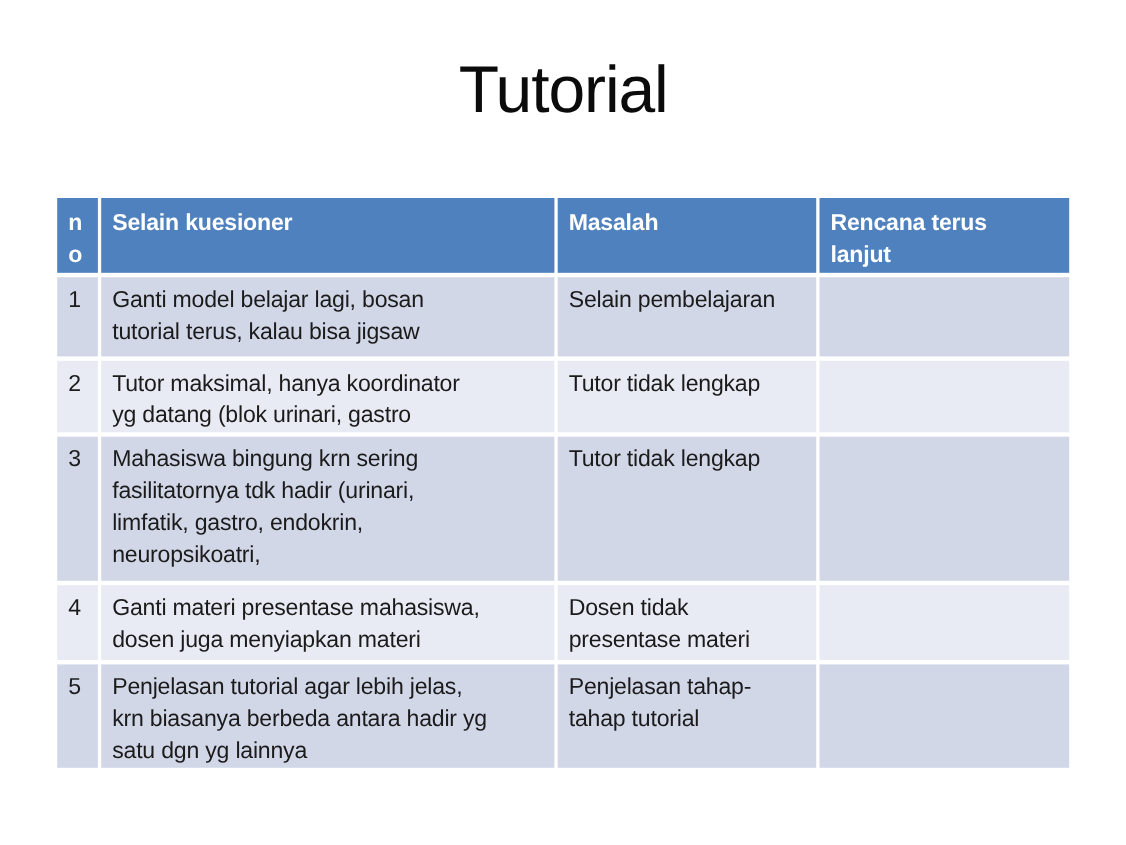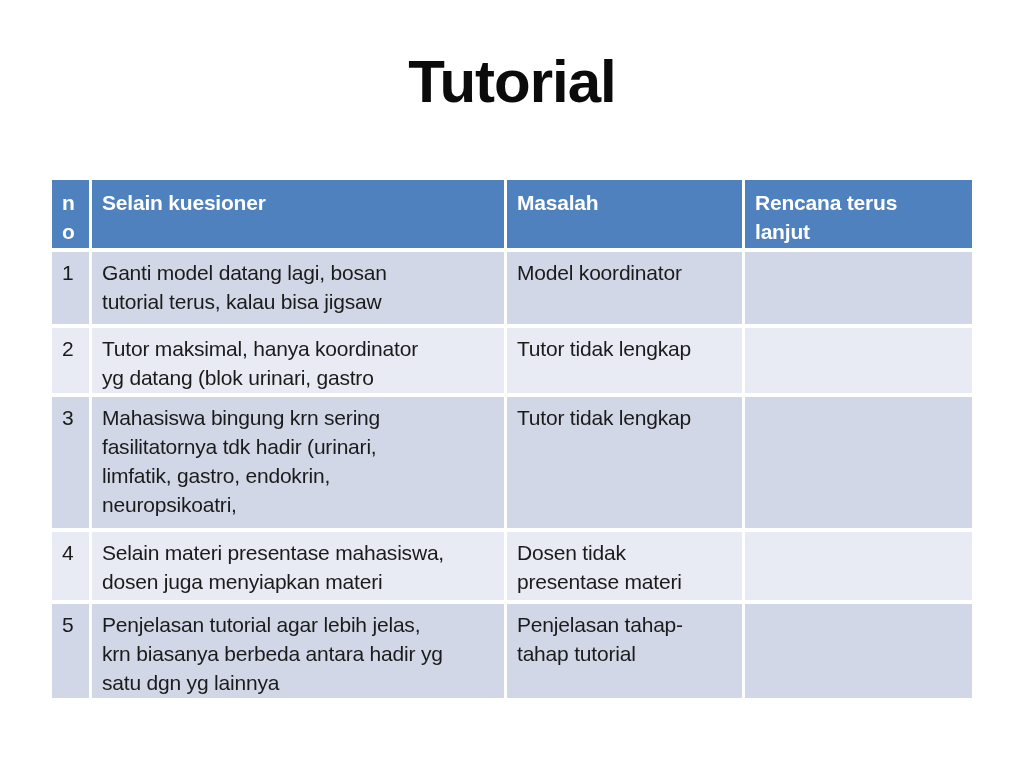--- a/index.html
+++ b/index.html
@@ -14,21 +14,21 @@
     overflow: hidden;
     font-family: "Liberation Sans", "DejaVu Sans", sans-serif;
   }
   .slide-title {
     position: absolute;
     top: 52px;
     left: 0;
     width: 1024px;
     text-align: center;
     font-size: 60px;
-    font-weight: 700;
+    font-weight: 400;
     color: #0b0b0b;
     letter-spacing: -1px;
     margin: 0;
     line-height: 1.0;
   }
   .tbl {
     position: absolute;
     left: 52px;
     top: 180px;
     display: grid;
@@ -68,23 +68,23 @@
     <div class="cell th">n
 o</div>
     <div class="cell th">Selain kuesioner</div>
     <div class="cell th">Masalah</div>
     <div class="cell th">Rencana terus
 lanjut</div>
   </div>
 
   <div class="row">
     <div class="cell band-a">1</div>
-    <div class="cell band-a">Ganti model datang lagi, bosan
+    <div class="cell band-a">Ganti model belajar lagi, bosan
 tutorial terus, kalau bisa jigsaw</div>
-    <div class="cell band-a">Model koordinator</div>
+    <div class="cell band-a">Selain pembelajaran</div>
     <div class="cell band-a"></div>
   </div>
 
   <div class="row">
     <div class="cell band-b">2</div>
     <div class="cell band-b">Tutor maksimal, hanya koordinator
 yg datang (blok urinari, gastro</div>
     <div class="cell band-b">Tutor tidak lengkap</div>
     <div class="cell band-b"></div>
   </div>
@@ -94,21 +94,21 @@
     <div class="cell band-a">Mahasiswa bingung krn sering
 fasilitatornya tdk hadir (urinari,
 limfatik, gastro, endokrin,
 neuropsikoatri,</div>
     <div class="cell band-a">Tutor tidak lengkap</div>
     <div class="cell band-a"></div>
   </div>
 
   <div class="row">
     <div class="cell band-b">4</div>
-    <div class="cell band-b">Selain materi presentase mahasiswa,
+    <div class="cell band-b">Ganti materi presentase mahasiswa,
 dosen juga menyiapkan materi</div>
     <div class="cell band-b">Dosen tidak
 presentase materi</div>
     <div class="cell band-b"></div>
   </div>
 
   <div class="row">
     <div class="cell band-a">5</div>
     <div class="cell band-a">Penjelasan tutorial agar lebih jelas,
 krn biasanya berbeda antara hadir yg

